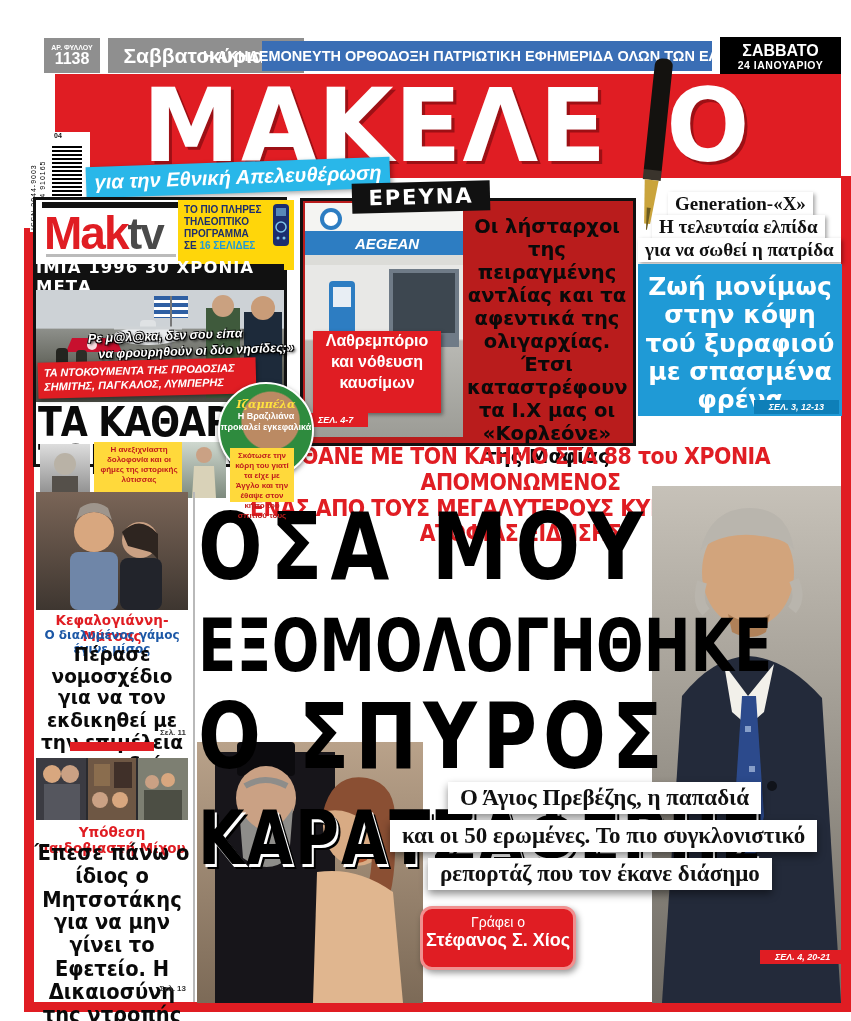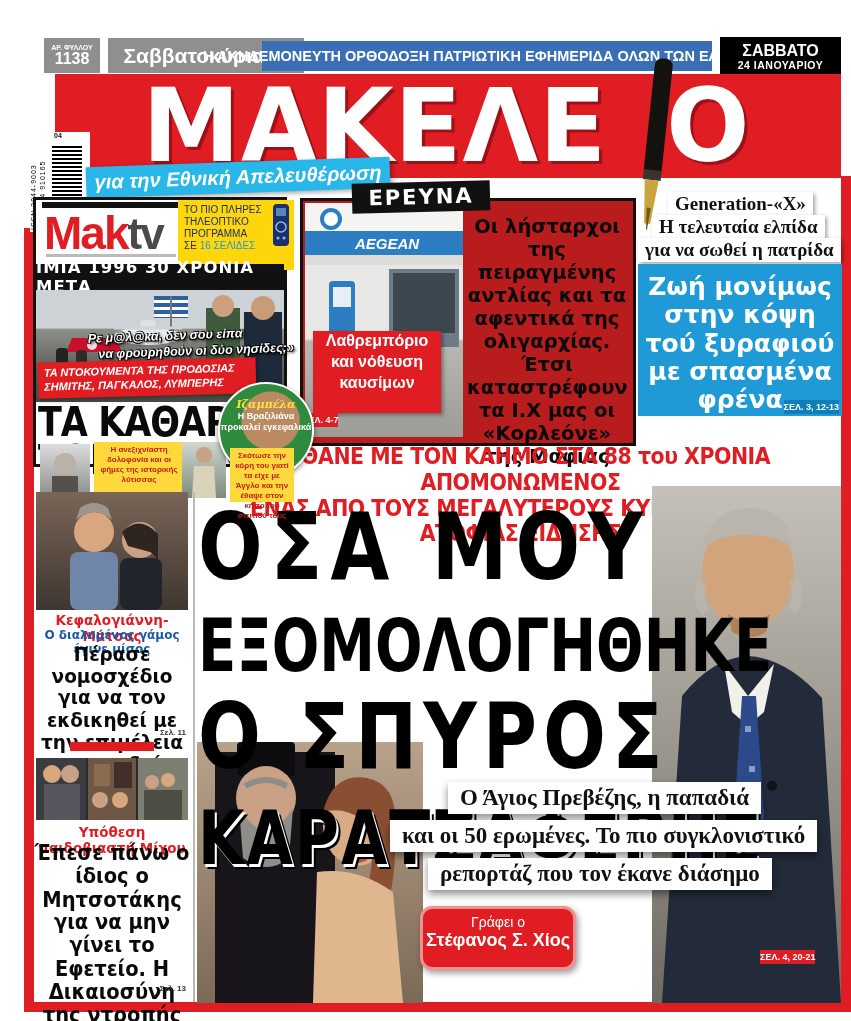--- a/index.html
+++ b/index.html
@@ -22,42 +22,42 @@
                letter-spacing:1px;transform:scale(1.02,1.06);text-shadow:3px 3px 0 #9d1015;}
   .ribbon{background:#29b7e9;color:#fff;font-style:italic;font-weight:bold;font-size:20px;
           display:flex;align-items:center;justify-content:center;transform:rotate(-2deg);
           box-shadow:2px 2px 5px rgba(0,0,0,.35);}
   
   .bars{background:repeating-linear-gradient(to bottom,#000 0 2px,#fff 2px 4px);}
   .vtext{writing-mode:vertical-rl;transform:rotate(180deg);font-size:7px;letter-spacing:1px;color:#000;}
   
   .maktv-logo .mak{color:#e01d23;font-weight:900;font-size:46px;letter-spacing:-2px;}
   .maktv-logo .tv{color:#4a4a4a;font-weight:bold;font-size:44px;letter-spacing:-2px;}
-  .promo{background:#ffd60a;color:#1c2e6e;font-weight:400;font-size:10px;line-height:1.2;padding:4px 4px 4px 6px;}
+  .promo{background:#ffd60a;color:#1c2e6e;font-weight:700;font-size:10px;line-height:1.2;padding:4px 4px 4px 6px;}
   .promo .hl{color:#1f9ad6;}
   .blackstrip{background:#111;color:#fff;font-weight:800;display:flex;align-items:center;justify-content:center;
               font-family:"DejaVu Sans",sans-serif;letter-spacing:1px;}
   .quote{color:#fff;font-style:italic;font-weight:800;font-size:12.5px;line-height:1.25;
          text-shadow:1px 1px 0 #000,-1px 1px 0 #000,1px -1px 0 #000,2px 2px 3px #000;transform:rotate(-2deg);}
   .docs{background:#e01d23;color:#fff;font-style:italic;font-weight:800;font-size:11px;line-height:1.25;
         transform:rotate(-1.5deg);display:flex;flex-direction:column;justify-content:center;padding-left:6px;
         box-shadow:1px 2px 4px rgba(0,0,0,.4);}
   .kath{font-family:"DejaVu Sans",sans-serif;font-weight:900;color:#0a0a0a;letter-spacing:-1px;
         transform:scale(1,1.18);transform-origin:top left;white-space:nowrap;}
   .ybox{background:#ffd93b;color:#c01d1d;font-weight:bold;font-size:8px;line-height:1.25;padding:3px;text-align:center;}
   .circle{border-radius:50%;background:radial-gradient(circle at 55% 40%,#bb8a63 0 38%,#2e8b3e 40%);
           border:2px solid #fff;box-shadow:0 2px 5px rgba(0,0,0,.5);overflow:hidden;}
   .script{color:#ffe23e;font-style:italic;font-weight:bold;font-size:11px;font-family:"DejaVu Serif",serif;}
   .circwhite{color:#fff;font-weight:bold;font-size:9px;line-height:1.2;}
   
   .erevna-box{border:3px solid #111;background:#b91c1c;}
   .erevna-head{font-family:"DejaVu Sans",sans-serif;font-weight:800;font-size:19.5px;line-height:1.18;color:#0a0a0a;}
   .overlay-red{background:#e01d23;color:#fff;font-weight:bold;font-size:16px;line-height:1.3;text-align:center;
                box-shadow:2px 2px 4px rgba(0,0,0,.4);}
-  .chip{color:#fff;font-weight:bold;font-size:9px;padding:2px 0;}
+  .chip{color:#fff;font-weight:bold;font-size:9px;padding:2px 15px;font-style:italic;}
   
   .serifline{background:#fff;font-family:"Liberation Serif",serif;font-weight:bold;font-size:19px;
              padding:1px 7px;box-shadow:2px 2px 4px rgba(0,0,0,.35);white-space:nowrap;}
   .bluebox{background:#1f9ad6;color:#fff;}
   .bluebox .h{font-weight:800;font-size:25px;line-height:1.13;text-align:center;padding-top:9px;
               font-family:"DejaVu Sans",sans-serif;}
   .bluebox .by{font-size:13.5px;text-align:center;margin-top:7px;}
   
   .kicker{color:#e01d23;font-family:"DejaVu Sans",sans-serif;font-weight:900;font-size:20.5px;
           letter-spacing:-.5px;text-align:center;transform:scale(1,1.08);}

